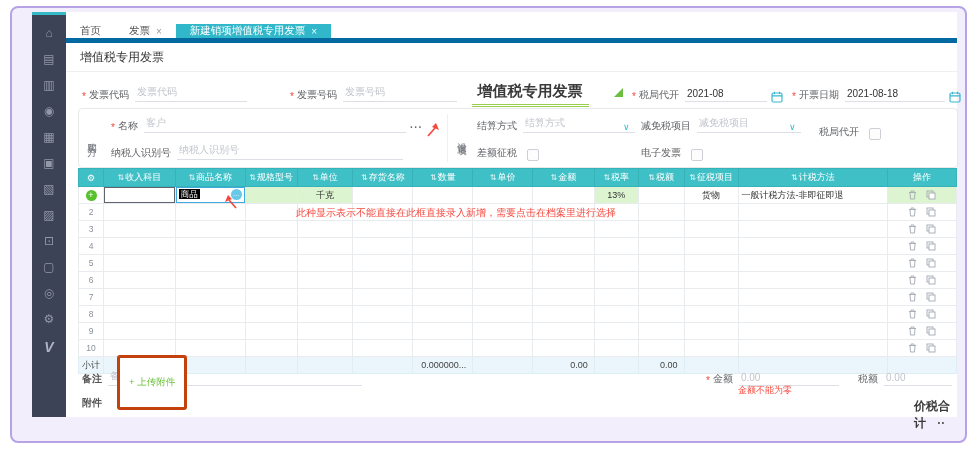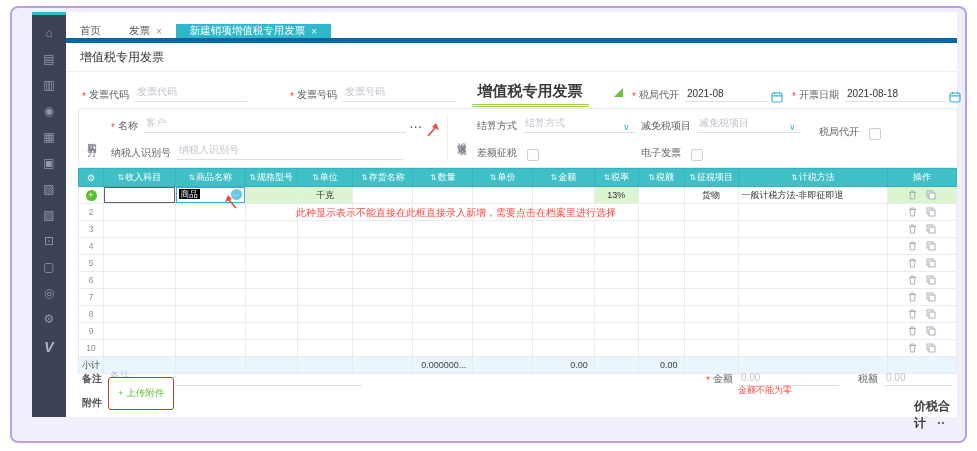--- a/index.html
+++ b/index.html
@@ -68,22 +68,22 @@
               font-size:9px;line-height:11px;text-align:center;cursor:pointer;}
   .sel{background:#000000;color:#fff;padding:0 2px;font-size:8.5px;}
   .circle-more{display:inline-block;width:11px;height:11px;border-radius:50%;background:#67c9e9;color:#fff;
                font-size:7px;line-height:9px;text-align:center;float:right;cursor:pointer;}
   .ops{display:flex;justify-content:center;align-items:center;gap:9px;}
   .ops span{display:inline-flex;cursor:pointer;}
   
   .annot{position:absolute;left:230px;top:134px;color:#f5483d;font-size:10px;white-space:nowrap;text-align:center;}
   .arrow{position:absolute;}
   
-  .btn-upload{display:inline-block;border:1px solid #c2410c;color:#6cc23a;border-radius:3px;
-              font-size:9.5px;padding:9px 9px;cursor:pointer;background:#fff;}
+  .btn-upload{display:inline-block;border:3px solid #c2410c;color:#6cc23a;border-radius:3px;
+              font-size:9.5px;padding:18px 9px;cursor:pointer;background:#fff;margin-left:9px;}
   .err{position:absolute;left:672px;top:312px;color:#f5483d;font-size:9px;}
   .total-line{position:absolute;left:812px;top:326px;font-size:12px;font-weight:bold;color:#3a3a3a;margin-left:36px;}
   .total-line .dots{font-weight:bold;color:#555;margin-left:8px;}
 </style>
 </head>
 <body>
 
 <div id="screen">
   <div class="frame">
     <div class="app">

